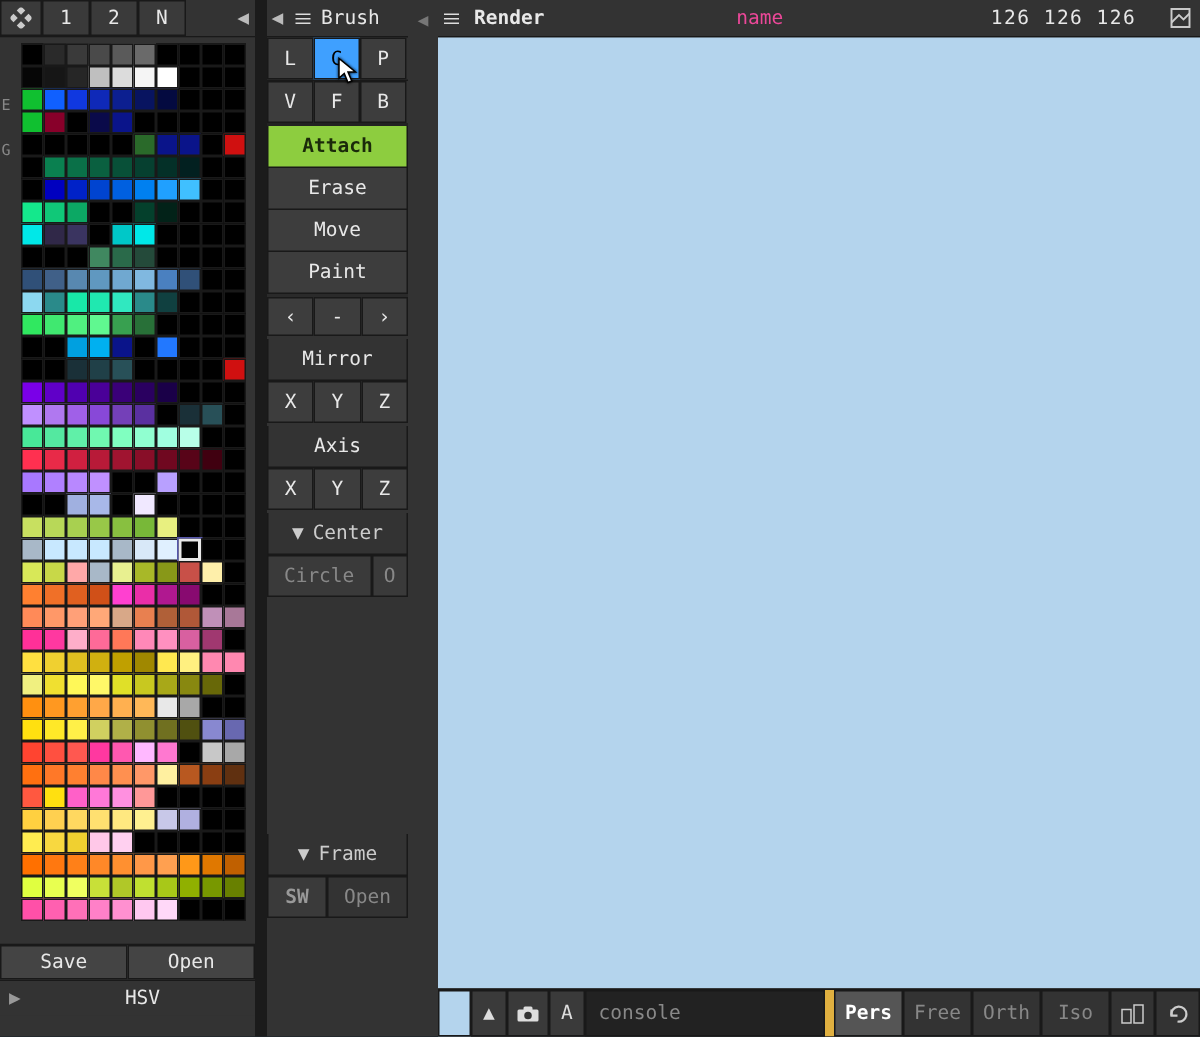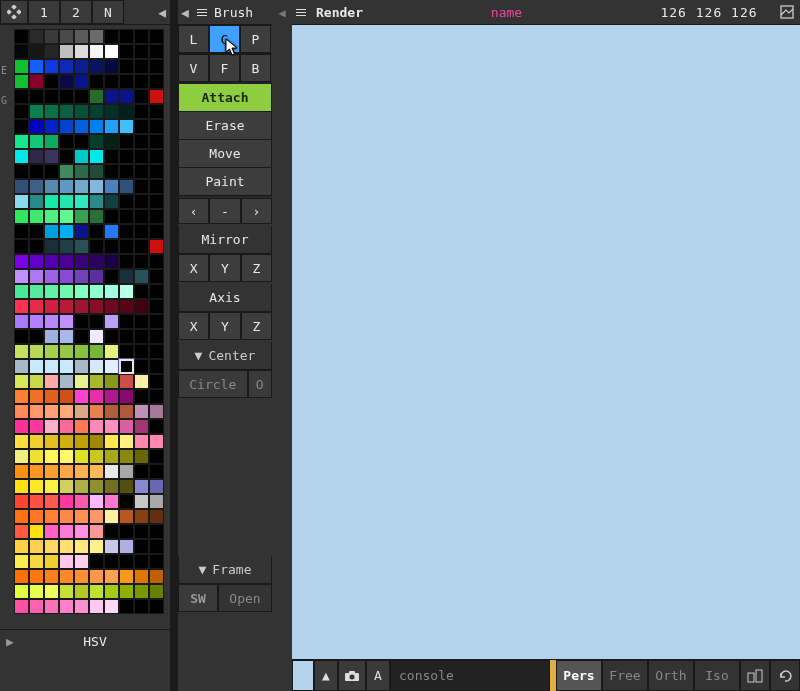--- a/index.html
+++ b/index.html
@@ -572,20 +572,24 @@
           <div class="sw" style="background: rgb(255, 128, 200);"></div>
           <div class="sw" style="background: rgb(255, 144, 208);"></div>
           <div class="sw" style="background: rgb(255, 200, 240);"></div>
           <div class="sw" style="background: rgb(255, 216, 248);"></div>
           <div class="sw" style="background: rgb(0, 0, 0);"></div>
           <div class="sw" style="background: rgb(0, 0, 0);"></div>
           <div class="sw" style="background: rgb(0, 0, 0);"></div>
         </div>
       </div>
     <div class="pfoot">
+      <div class="pfrow">
+        <div class="b">Save</div>
+        <div class="b">Open</div>
+      </div>
       <div class="hsv">
         <div class="play">▶</div>
         <div style="flex:1;text-align:center">HSV</div>
       </div>
     </div>
   </div>
 
   <div class="col-divider1"></div>
 
   <div class="col-tools">

